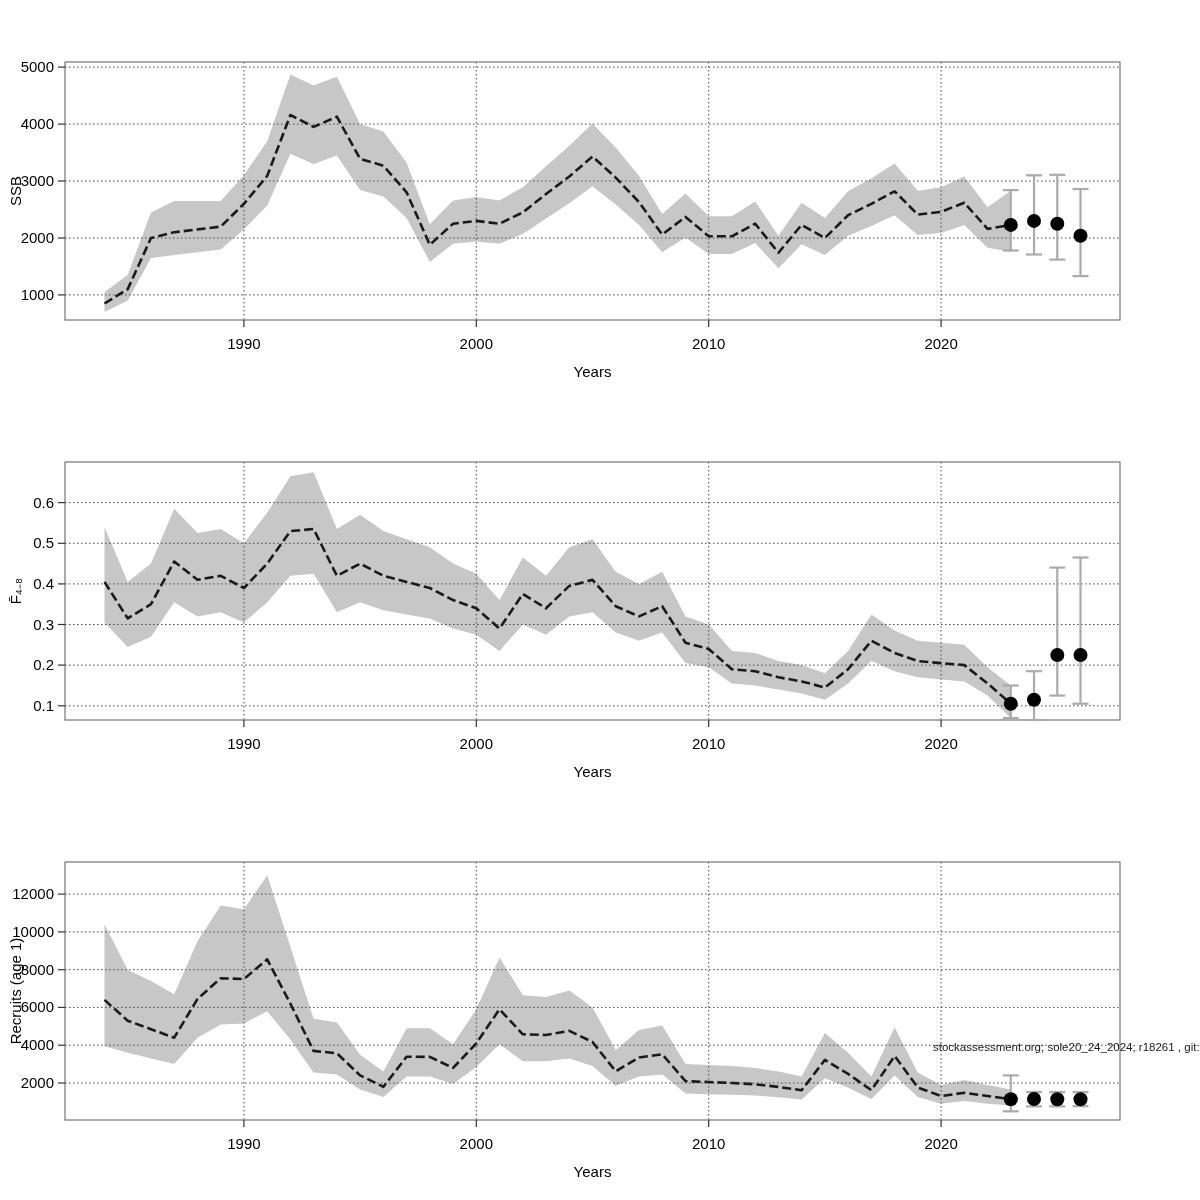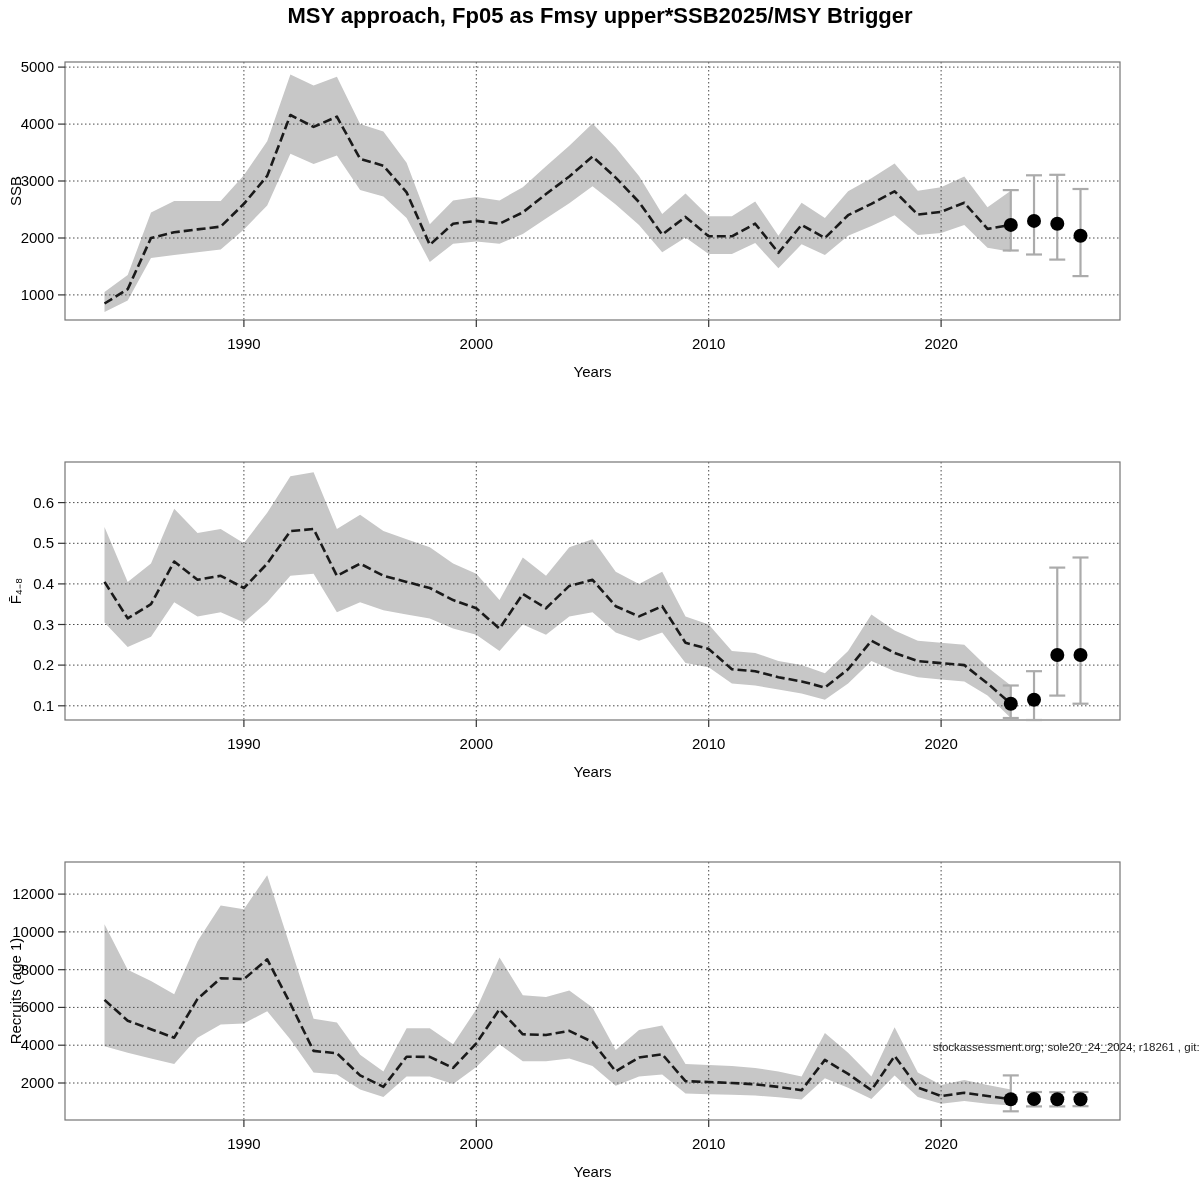--- a/index.html
+++ b/index.html
@@ -9,21 +9,20 @@
          font-size:22px;font-weight:bold;color:#000;}
   svg{position:absolute;top:0;left:0;}
   .tick{font-family:"Liberation Sans", sans-serif;font-size:15px;fill:#000;}
   .axlab{font-family:"Liberation Sans", sans-serif;font-size:15px;fill:#000;}
   .annot{font-family:"Liberation Sans", sans-serif;font-size:11.5px;fill:#1a1a1a;}
 </style>
 </head>
 <body>
 
 <div id="page">
-  <div id="title">MSY approach, Fp05 as Fmsy upper*SSB2025/MSY Btrigger</div>
   <svg width="1200" height="1200" viewBox="0 0 1200 1200">
     <g class="panel">
       <g>
           <polygon points="104.5,292.1 127.7,275.0 151.0,212.4 174.2,201.0 197.5,201.0 220.7,201.0 243.9,175.3 267.2,141.2 290.4,74.5 313.6,85.4 336.9,76.8 360.1,124.1 383.4,131.5 406.6,162.8 429.8,224.3 453.1,200.4 476.3,197.0 499.5,200.4 522.8,187.3 546.0,166.2 569.3,145.7 592.5,123.5 615.7,147.4 639.0,175.9 662.2,214.1 685.5,193.6 708.7,216.3 731.9,216.3 755.2,201.5 778.4,235.7 801.6,202.7 824.9,218.1 848.1,191.3 871.4,178.2 894.6,163.4 917.8,190.7 941.1,187.3 964.3,176.5 987.5,207.2 1010.8,190.7 1010.8,251.7 987.5,247.7 964.3,224.9 941.1,232.9 917.8,235.1 894.6,215.2 871.4,226.0 848.1,235.7 824.9,255.1 801.6,244.3 778.4,268.2 755.2,243.1 731.9,253.9 708.7,253.9 685.5,237.4 662.2,252.2 639.0,224.9 615.7,204.4 592.5,186.2 569.3,203.2 546.0,218.6 522.8,234.0 499.5,243.7 476.3,241.4 453.1,243.7 429.8,261.9 406.6,218.1 383.4,196.4 360.1,190.1 336.9,155.4 313.6,163.9 290.4,153.7 267.2,205.5 243.9,229.4 220.7,249.4 197.5,252.2 174.2,255.1 151.0,257.9 127.7,300.6 104.5,312.0" fill="#c7c7c7"></polygon>
         </g>
       <g>
           <line x1="65" x2="1120" y1="294.9" y2="294.9" stroke="#4a4a4a" stroke-width="1" stroke-dasharray="1.5,2.5"></line>
           <line x1="65" x2="1120" y1="238.0" y2="238.0" stroke="#4a4a4a" stroke-width="1" stroke-dasharray="1.5,2.5"></line>
           <line x1="65" x2="1120" y1="181.0" y2="181.0" stroke="#4a4a4a" stroke-width="1" stroke-dasharray="1.5,2.5"></line>
           <line x1="65" x2="1120" y1="124.1" y2="124.1" stroke="#4a4a4a" stroke-width="1" stroke-dasharray="1.5,2.5"></line>

